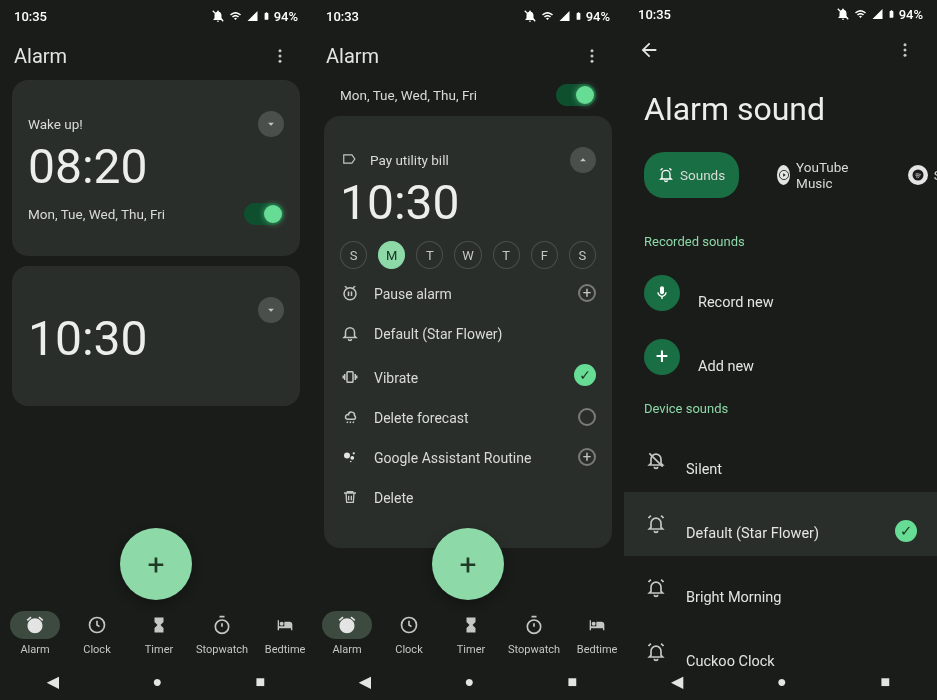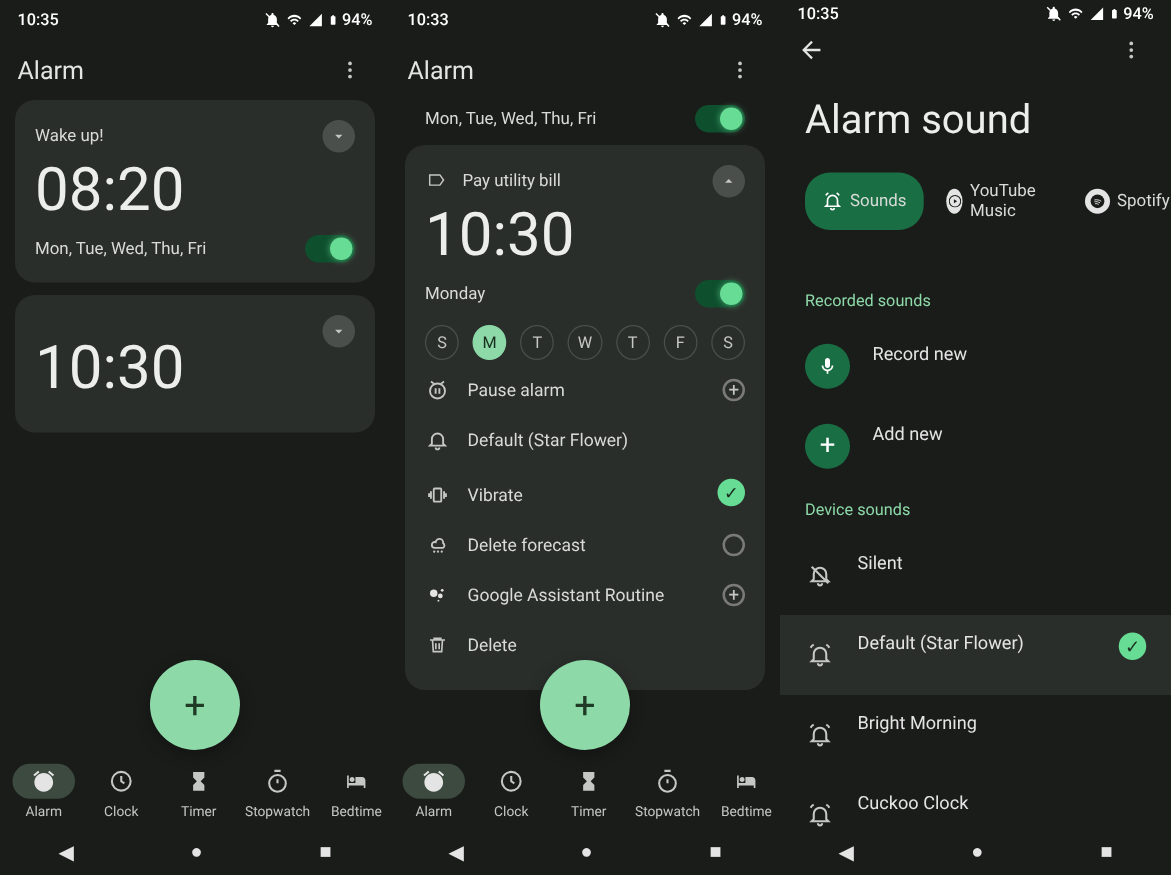--- a/index.html
+++ b/index.html
@@ -4,21 +4,21 @@
 <style>
 *{margin:0;padding:0;box-sizing:border-box;font-family:Roboto,Arial,sans-serif}
 body{background:#000;width:937px;height:700px;display:flex;overflow:hidden}
 .screen{width:312px;height:700px;background:#1a1c1a;position:relative;overflow:hidden;display:flex;flex-direction:column}
 .sb{height:32px;display:flex;align-items:center;justify-content:space-between;padding:0 14px;color:#fff;font-size:13px;font-weight:500}
 .sb-r{display:flex;align-items:center;gap:3px}
 .hdr{height:48px;display:flex;align-items:center;justify-content:space-between;padding:0 14px}
 .hdr-t{color:#e4e4e4;font-size:20px;font-weight:400}
 .ib{width:36px;height:36px;display:flex;align-items:center;justify-content:center;color:#c4c7c4;cursor:pointer;border-radius:50%}
 .cnt{flex:1;overflow-y:auto;padding:0 12px}
-.card{background:#2a2e2a;border-radius:16px;padding:16px 16px;margin-bottom:10px;position:relative}
+.card{background:#2a2e2a;border-radius:16px;padding:31px 16px;margin-bottom:10px;position:relative}
 .cr{display:flex;align-items:center;justify-content:space-between}
 .lbl{color:#d8dbd8;font-size:13.5px}
 .tm{color:#eceeec;font-size:44px;font-weight:400;line-height:1;margin:8px 0 10px}
 .tm-big{font-size:48px;margin:6px 0 12px}
 .chev{width:26px;height:26px;background:#4b4f4b;border-radius:50%;display:flex;align-items:center;justify-content:center;color:#c4c7c4;cursor:pointer}
 .tog{width:40px;height:22px;border-radius:11px;background:#0e4f2e;position:relative;cursor:pointer}
 .tog::after{content:'';position:absolute;right:2px;top:2px;width:18px;height:18px;background:#67dc94;border-radius:50%;box-shadow:0 0 6px rgba(103,220,148,.7)}
 .days{display:flex;gap:11px;margin:14px 0 4px}
 .dc{width:28px;height:28px;border:1px solid #4b4f4b;border-radius:50%;display:flex;align-items:center;justify-content:center;color:#c4c7c4;font-size:13px;cursor:pointer}
 .dc.on{background:#8dd9a8;border-color:#8dd9a8;color:#1a3020}
@@ -30,26 +30,26 @@
 .lbl-r{display:flex;gap:12px}
 .fab{position:absolute;bottom:100px;left:50%;transform:translateX(-50%);width:72px;height:72px;background:#8dd9a8;border-radius:50%;display:flex;align-items:center;justify-content:center;color:#1f3a25;font-size:30px;cursor:pointer;box-shadow:0 4px 12px rgba(0,0,0,.3)}
 .bn{position:absolute;bottom:38px;left:0;right:0;height:58px;display:flex;justify-content:space-around;align-items:center;padding:0 4px}
 .bni{display:flex;flex-direction:column;align-items:center;gap:4px;color:#c4c7c4;cursor:pointer;font-size:11px;padding:2px 6px}
 .bni.on .bic{background:#3c4a3f;border-radius:16px}
 .bic{width:50px;height:28px;display:flex;align-items:center;justify-content:center}
 .sn{position:absolute;bottom:0;left:0;right:0;height:38px;display:flex;justify-content:space-around;align-items:center;color:#e4e4e4}
 .sn span{cursor:pointer}
 .s3h{padding:0 20px;margin:18px 0 24px}
 .s3t{color:#eceeec;font-size:32px;font-weight:400}
-.tabs{display:flex;gap:4px;padding:0 20px;margin-bottom:38px}
+.tabs{display:flex;gap:24px;padding:0 20px;margin-bottom:24px}
 .tab{display:flex;align-items:center;gap:6px;padding:7px 14px;border-radius:20px;cursor:pointer;color:#d8dbd8;font-size:13.5px}
 .tab.on{background:#1a6e44}
 .tab.off .tic{width:20px;height:20px;background:#e4e4e4;border-radius:50%;display:flex;align-items:center;justify-content:center;color:#1a1c1a}
 .sh{color:#8dd9a8;font-size:13px;padding:0 20px;margin:12px 0}
-.sr{display:flex;align-items:flex-start;gap:18px;padding:14px 20px;cursor:pointer;color:#e4e4e4;font-size:14.5px}
+.sr{display:flex;align-items:flex-end;gap:18px;padding:14px 20px;cursor:pointer;color:#e4e4e4;font-size:14.5px}
 .sr.sel{background:#2a2e2a}
 .sic{width:36px;height:36px;background:#1a6e44;border-radius:50%;display:flex;align-items:center;justify-content:center;color:#fff}
 .sic.pl{width:24px;display:flex;justify-content:center;background:none}
 svg{display:block}
 .muted{color:#6a6a6a}
 </style>
 </head>
 <body>
 
 <div class="screen">
@@ -207,24 +207,20 @@
             </svg>
           <span class="lbl">Pay utility bill</span>
         </div>
         <div class="chev">
             <svg width="14" height="14" viewBox="0 0 24 24" fill="currentColor">
               <path d="M7 14l5-5 5 5z"></path>
             </svg>
           </div>
       </div>
       <div class="tm tm-big">10:30</div>
-      <div class="cr">
-        <span class="lbl">Monday</span>
-        <div class="tog"></div>
-      </div>
       <div class="days">
         <div class="dc">S</div>
         <div class="dc on">M</div>
         <div class="dc">T</div>
         <div class="dc">W</div>
         <div class="dc">T</div>
         <div class="dc">F</div>
         <div class="dc">S</div>
       </div>
       <div class="opt">

